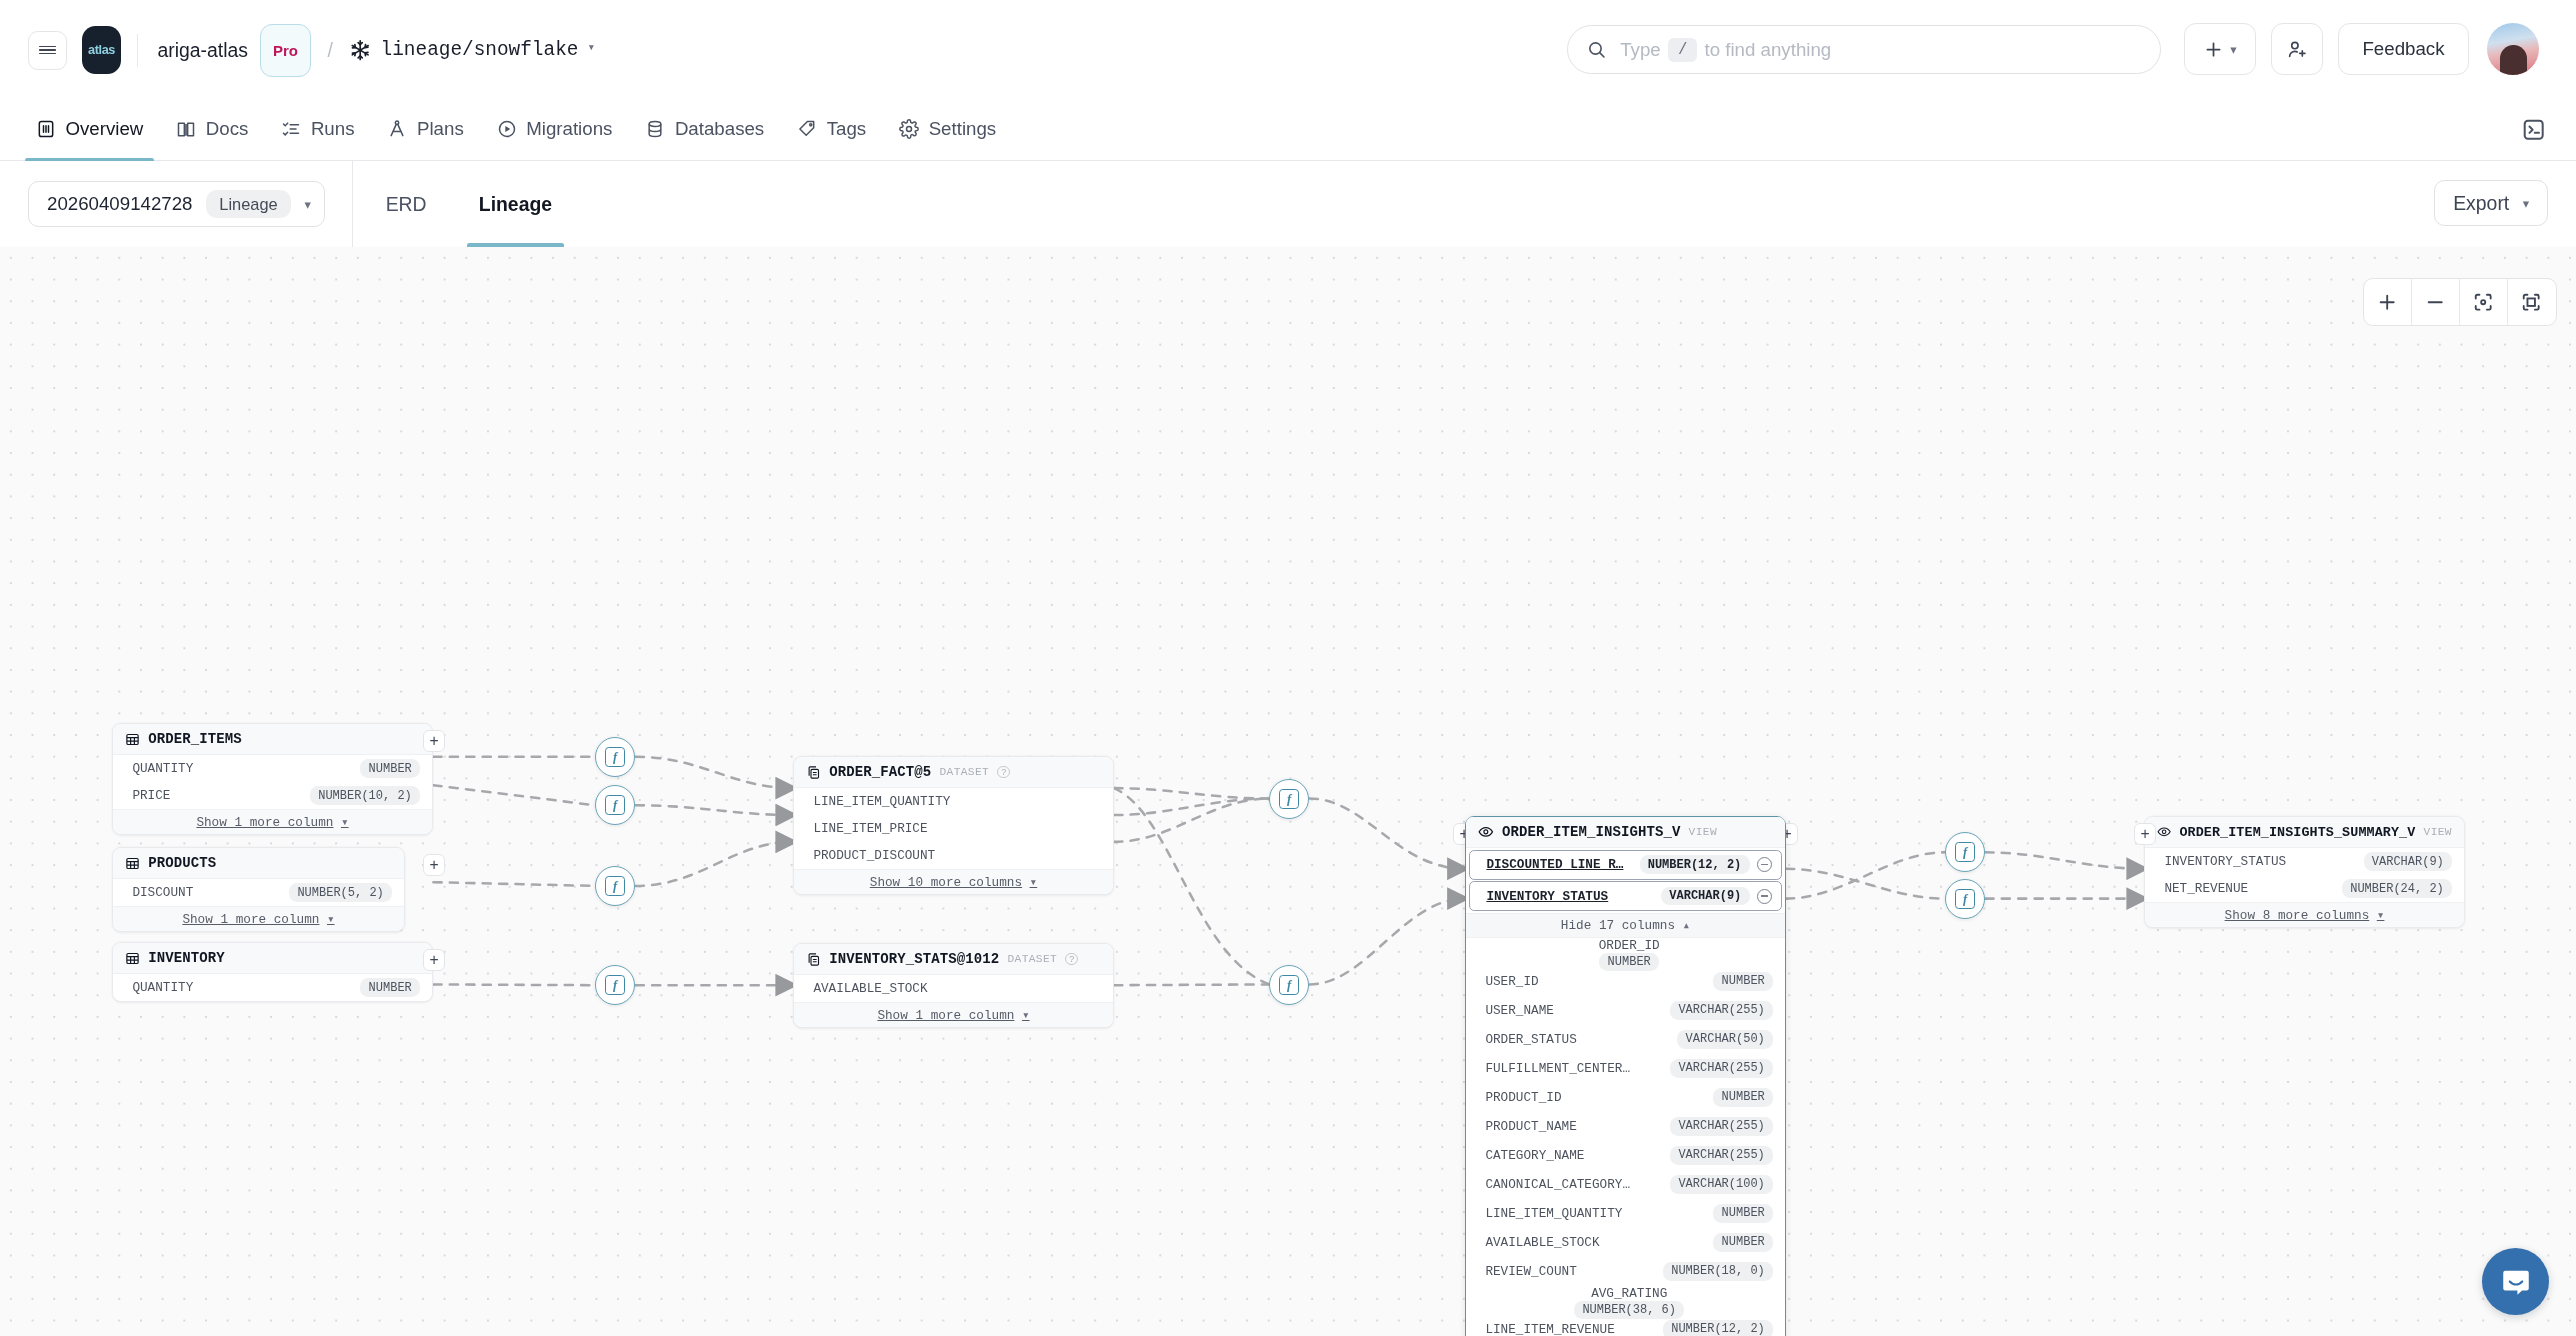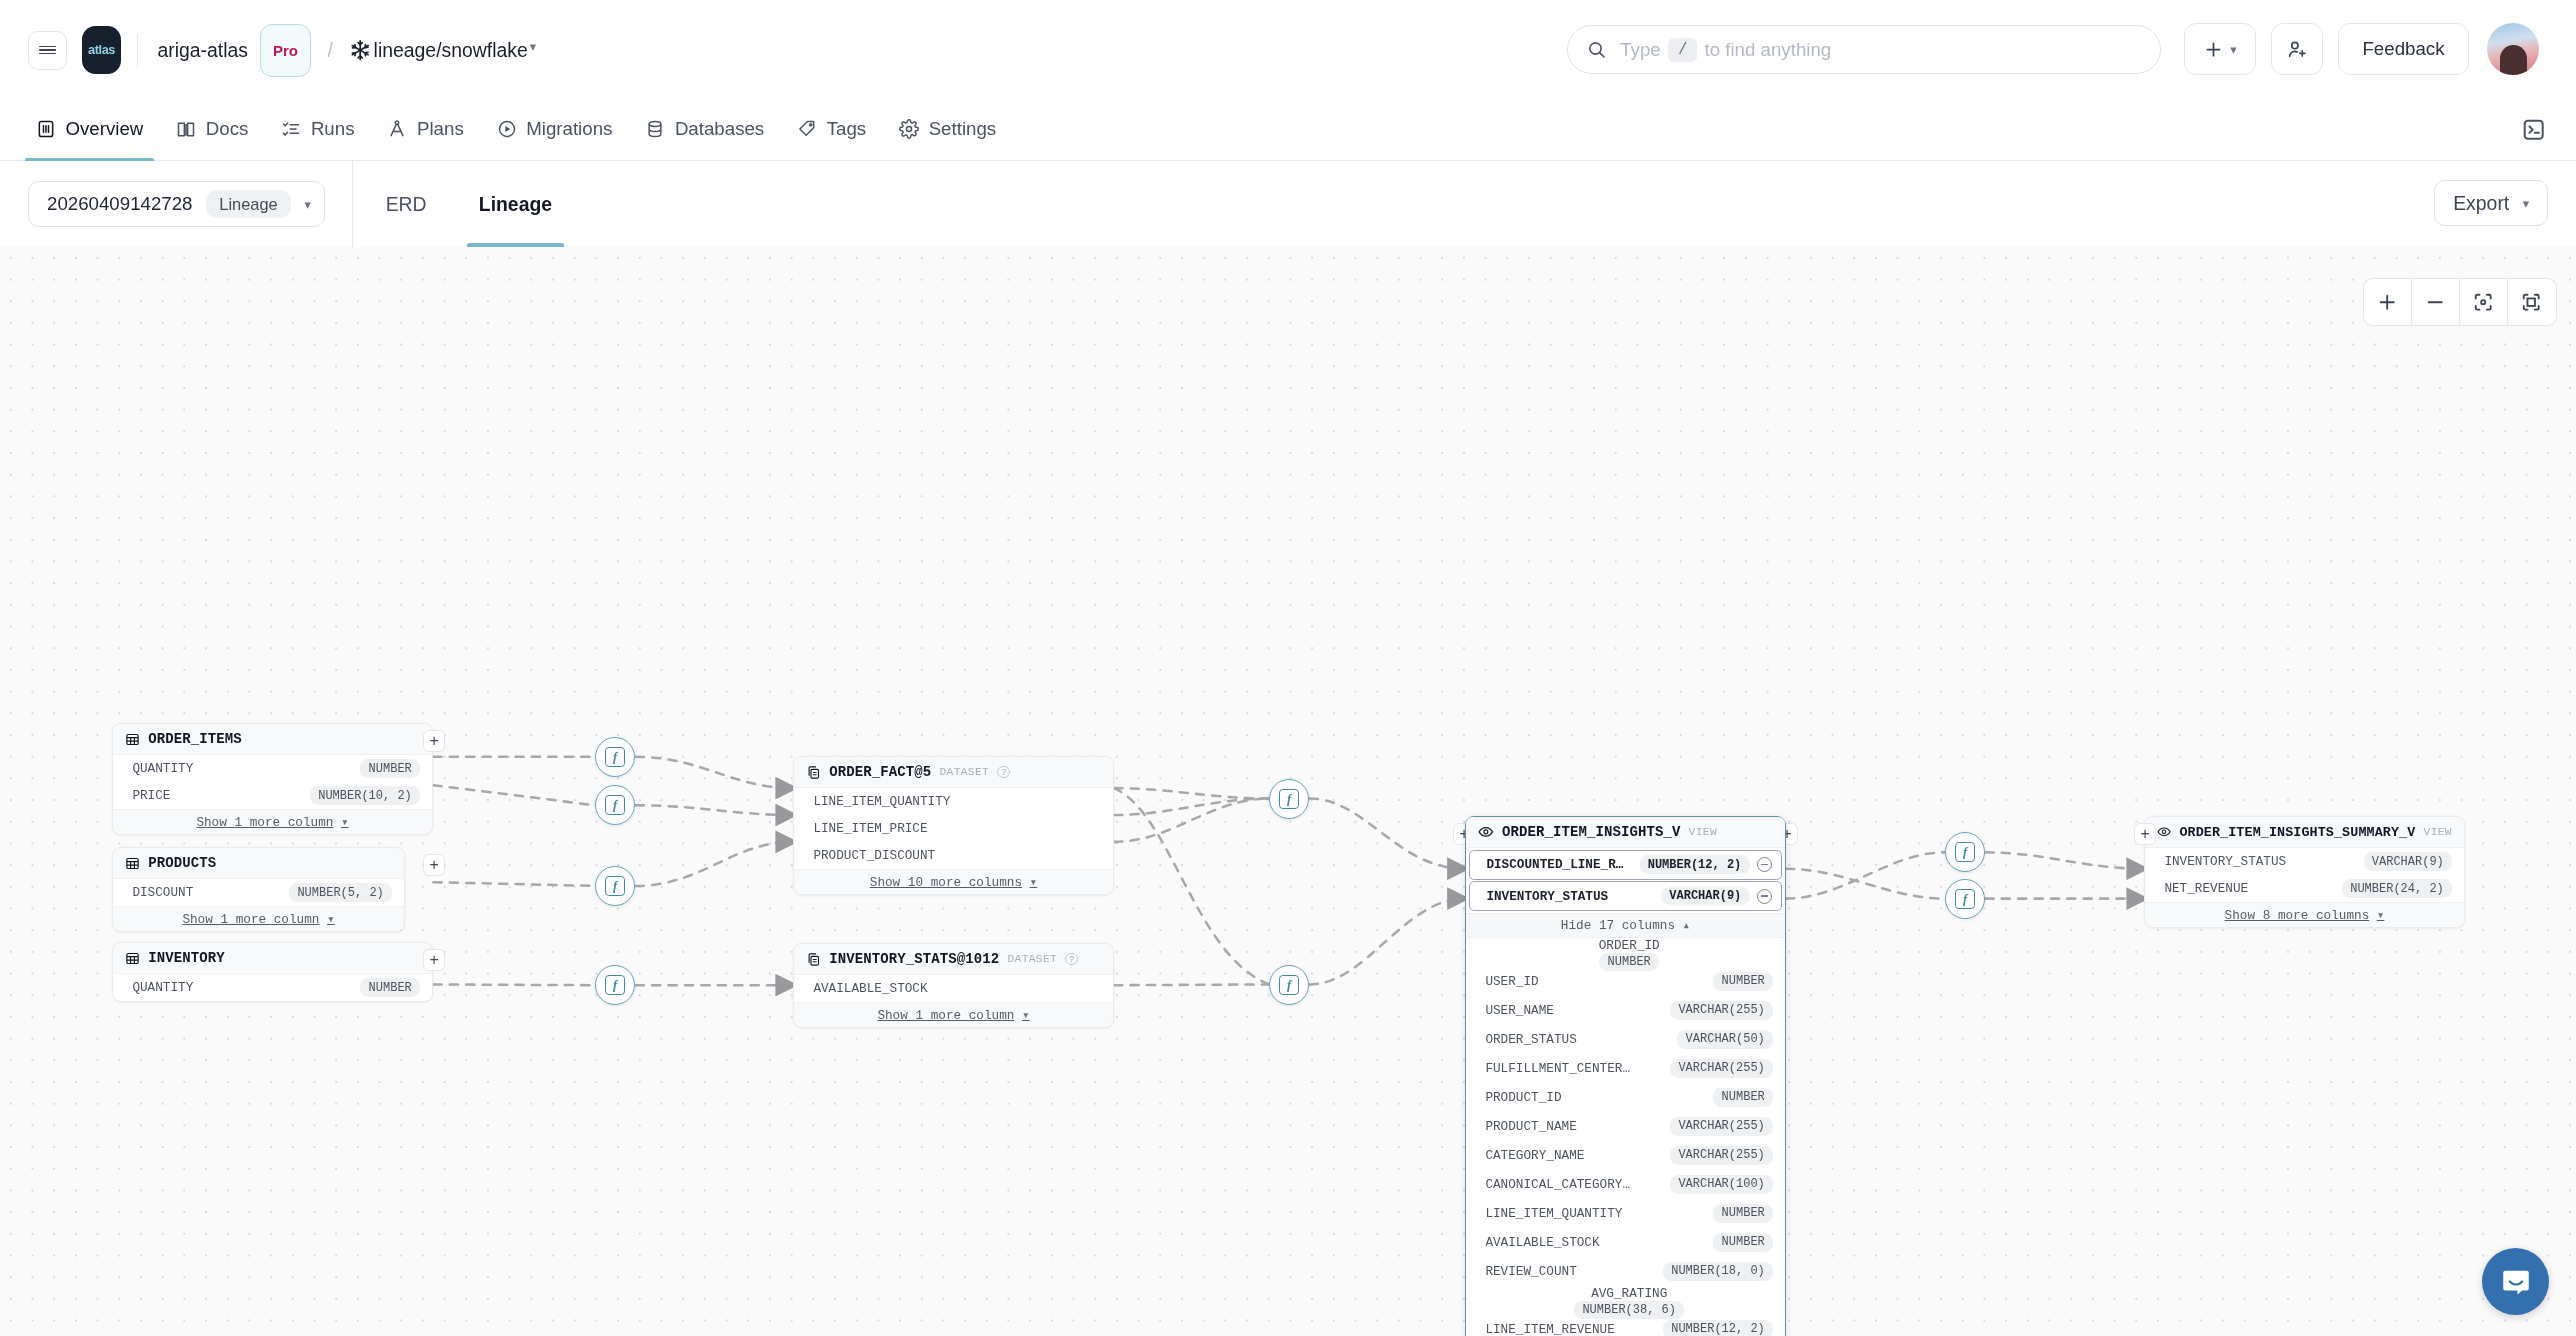--- a/index.html
+++ b/index.html
@@ -31,22 +31,22 @@
   .vsep { width: 0.7px; height: 33px; background: #e6e8eb; margin-left: 16.4px; }
   .crumb-org {
     margin-left: 19.4px; font-size: 19.4px; color: #1a1f2b; font-weight: 400; cursor: pointer;
   }
   .pro-badge {
     margin-left: 12px; border: 0.7px solid #b9dde8; color: #be185d; background: #f3fafc;
     border-radius: 12px; padding: 17px 12px; font-size: 15px; font-weight: 600; cursor: pointer;
   }
   .crumb-slash { margin-left: 16.4px; color: #b9bec7; font-size: 19.4px; }
   .crumb-proj {
-    margin-left: 16.4px; display: flex; align-items: flex-start; gap: 2px;
-    font-size: 19.4px; color: #1a1f2b; cursor: pointer;
+    margin-left: 16.4px; display: flex; align-items: flex-start; gap: 9px;
+    font-size: 19.4px; color: #1a1f2b; cursor: pointer; font-family: Liberation Mono, monospace;
   }
   .snowflake-ico { width: 22.4px; height: 22.4px; display:block; }
   .chev { font-size: 12.7px; color: #6d7280; }
 
   .search-wrap {
     position: absolute; left: 1567px; top: 24px; width: 594px; height: 49px;
     border: 0.7px solid #e0e2e6; border-radius: 25px; display: flex; align-items: center;
     background: #fff; cursor: text;
   }
   .search-ico { margin-left: 19.4px; width: 19.4px; height: 19.4px; flex: 0 0 auto; }
@@ -180,21 +180,21 @@
     font-family: "Liberation Sans", sans-serif; line-height: 1;
   }
 
   
   .node.selected { border: 1.5px solid #5c93a6; z-index: 30; box-shadow: 0 1.5px 7.5px rgba(16,24,40,.10); }
   .node.selected .node-hdr { border-radius: 6.7px 6.7px 0 0; }
   .col-row.hl {
     border: 1.1px solid #9aa3b2; border-radius: 5.2px; margin: 1.5px 3px;
     height: 30px; padding: 0 9px 0 16.4px;
   }
-  .col-row.hl .col-name { font-weight: 700; color: #1b202a; }
+  .col-row.hl .col-name { font-weight: 700; color: #1b202a; text-decoration: underline; }
   .col-row.hl .col-type { font-weight: 700; color: #1b202a; }
   .minus-ico {
     width: 15px; height: 15px; border-radius: 50%; border: 1.2px solid #7c828d;
     display: flex; align-items: center; justify-content: center; margin-left: 7.5px; cursor: pointer;
   }
   .minus-ico::before { content:""; width: 7.5px; height: 1.3px; background: #7c828d; }
   .hide-cols {
     height: 25.4px; display:flex; align-items:center; justify-content:center; gap: 7.5px;
     font-size: 12.7px; color: #565c68; background: #f6f7f8; cursor: pointer;
     border-top: 0.7px solid #eef0f2; border-bottom: 0.7px solid #eef0f2;

